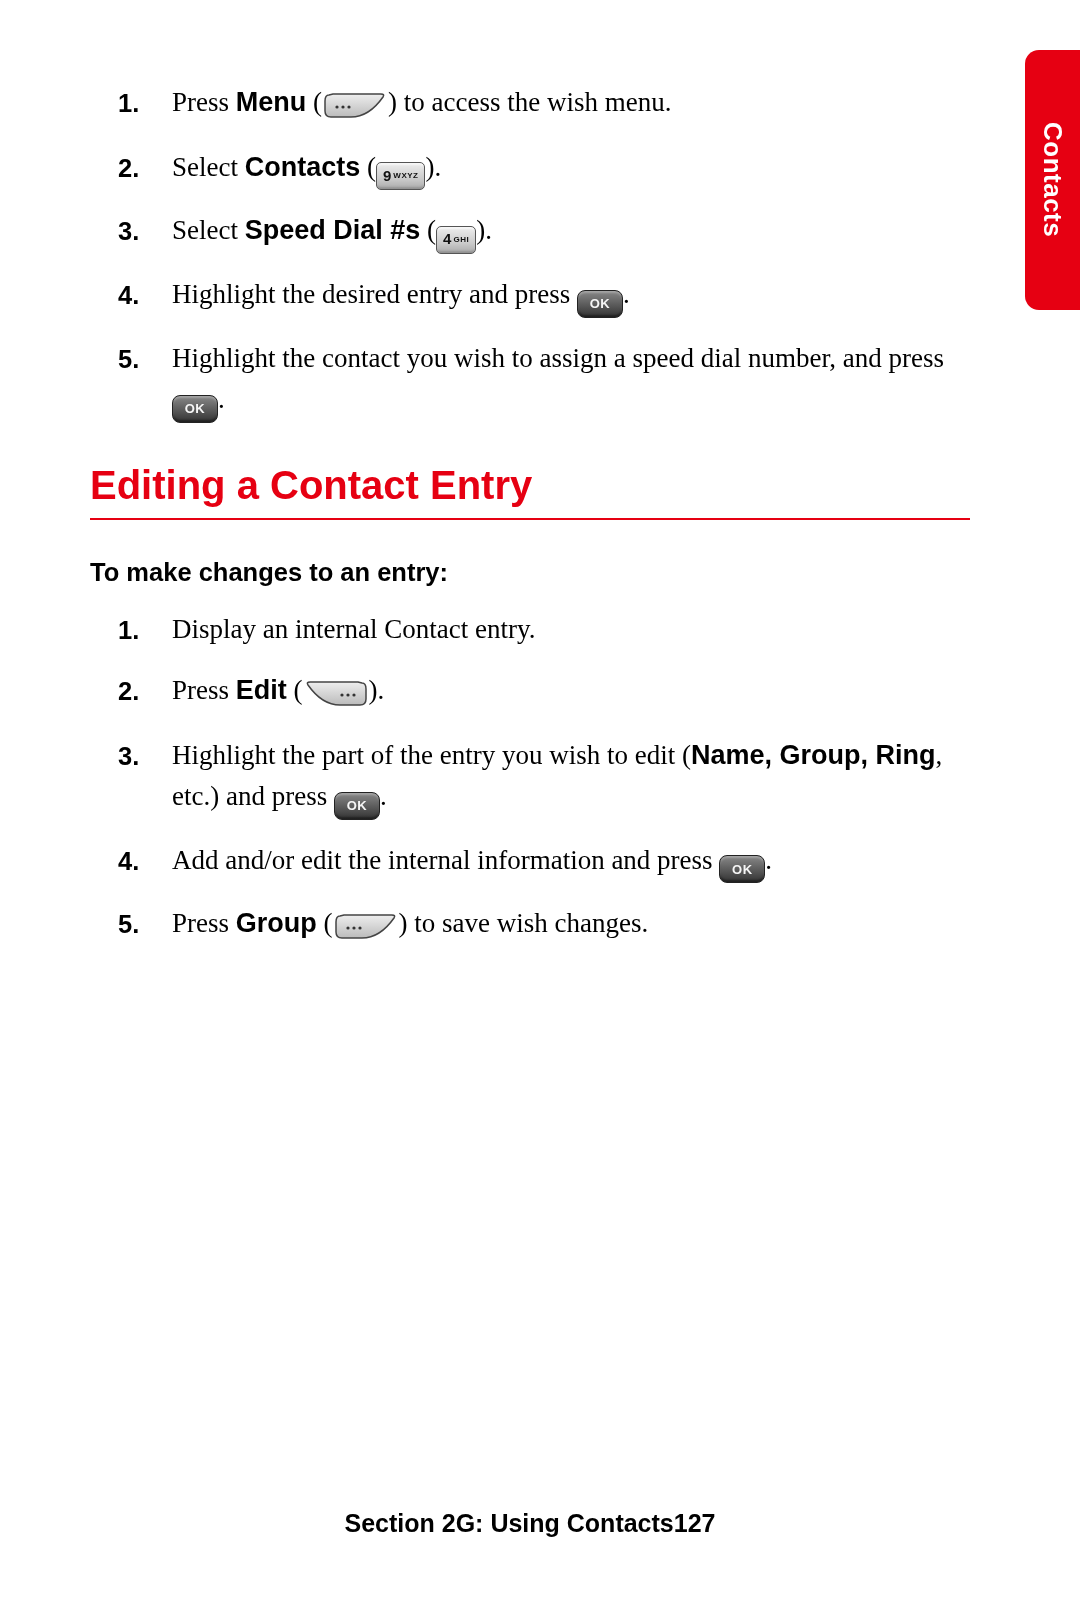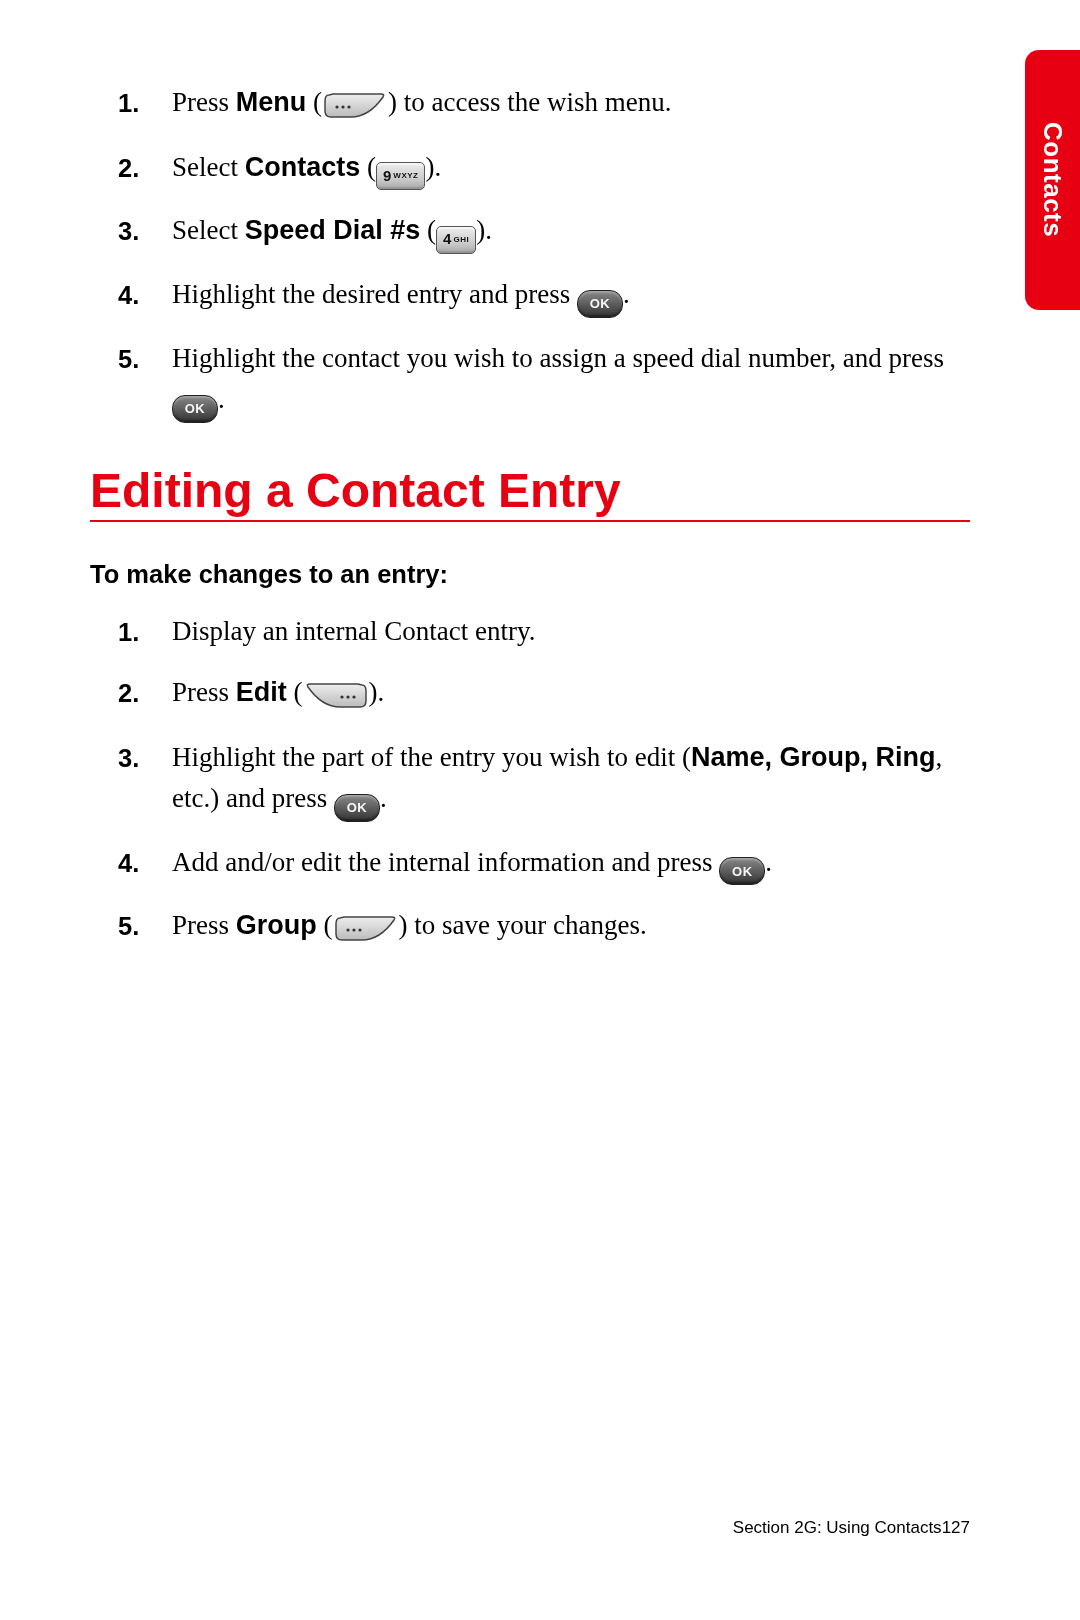--- a/index.html
+++ b/index.html
@@ -66,37 +66,37 @@
       top: 2px;
     }
     .bold-sans {
       font-family: Arial, Helvetica, sans-serif;
       font-weight: bold;
       margin-top: 32px;
     }
     .section-heading {
       font-family: Arial, Helvetica, sans-serif;
       font-weight: bold;
-      font-size: 48px;
+      font-size: 40px;
       color: #e60012;
       border-bottom: 2.5px solid #e60012;
-      padding-bottom: 2px;
+      padding-bottom: 10px;
       margin-top: 30px;
       margin-bottom: 38px;
     }
     .footer {
       position: absolute;
       bottom: 82px;
       left: 90px;
       width: 880px;
       display: flex;
-      justify-content: flex-end;
-      font-family: Arial, Helvetica, sans-serif;
-      font-weight: normal;
-      font-size: 17px;
+      justify-content: center;
+      font-family: Arial, Helvetica, sans-serif;
+      font-weight: bold;
+      font-size: 25px;
     }
     
     .key {
       display: inline-block;
       vertical-align: -4px;
       margin: 0 1px;
     }
     .soft-key-left, .soft-key-right {
       width: 64px;
       height: 30px;
@@ -120,21 +120,21 @@
     .num-key .digit { font-size: 15px; font-weight: bold; color:#111; }
     .num-key .letters { font-size: 8px; font-weight: bold; color:#111; letter-spacing:0.5px; }
     .ok-key {
       display: inline-flex;
       align-items: center;
       justify-content: center;
       height: 28px;
       width: 46px;
       background: linear-gradient(180deg, #888 0%, #555 60%, #333 100%);
       border: 1.5px solid #222;
-      border-radius: 13px;
+      border-radius: 8px;
       font-family: Arial, sans-serif;
       font-size: 13px;
       font-weight: 900;
       color: #f5f5f5;
       vertical-align: -5px;
       box-shadow: inset 0 2px 2px rgba(255,255,255,.25), inset 0 -2px 2px rgba(0,0,0,.4);
       letter-spacing: 0.5px;
     }
   </style>
 </head>
@@ -219,21 +219,21 @@
       <span class="num">4.</span>
       <span>Add and/or edit the internal information and press </span><span class="ok-key">OK</span><span>.</span>
     </li>
     <li>
       <span class="num">5.</span>
       <span>Press </span><span class="bold-sans">Group</span><span> (</span><span class="key"><svg class="soft-key-left" viewBox="0 0 64 30">
             <path d="M 6 4 Q 2 4 2 10 L 2 20 Q 2 26 8 26 L 28 26 Q 46 26 60 6 Q 62 3 58 3 L 10 3 Z" fill="url(#gL)" stroke="#444" stroke-width="1.5"></path>
             <circle cx="14" cy="16" r="1.6" fill="#333"></circle>
             <circle cx="20" cy="16" r="1.6" fill="#333"></circle>
             <circle cx="26" cy="16" r="1.6" fill="#333"></circle>
-          </svg></span><span>) to save your changes.</span>
+          </svg></span><span>) to save wish changes.</span>
     </li>
   </ol>
 
 </div>
 
 <div class="footer">
   <span>Section 2G: Using Contacts</span>
   <span>127</span>
 </div>
 

